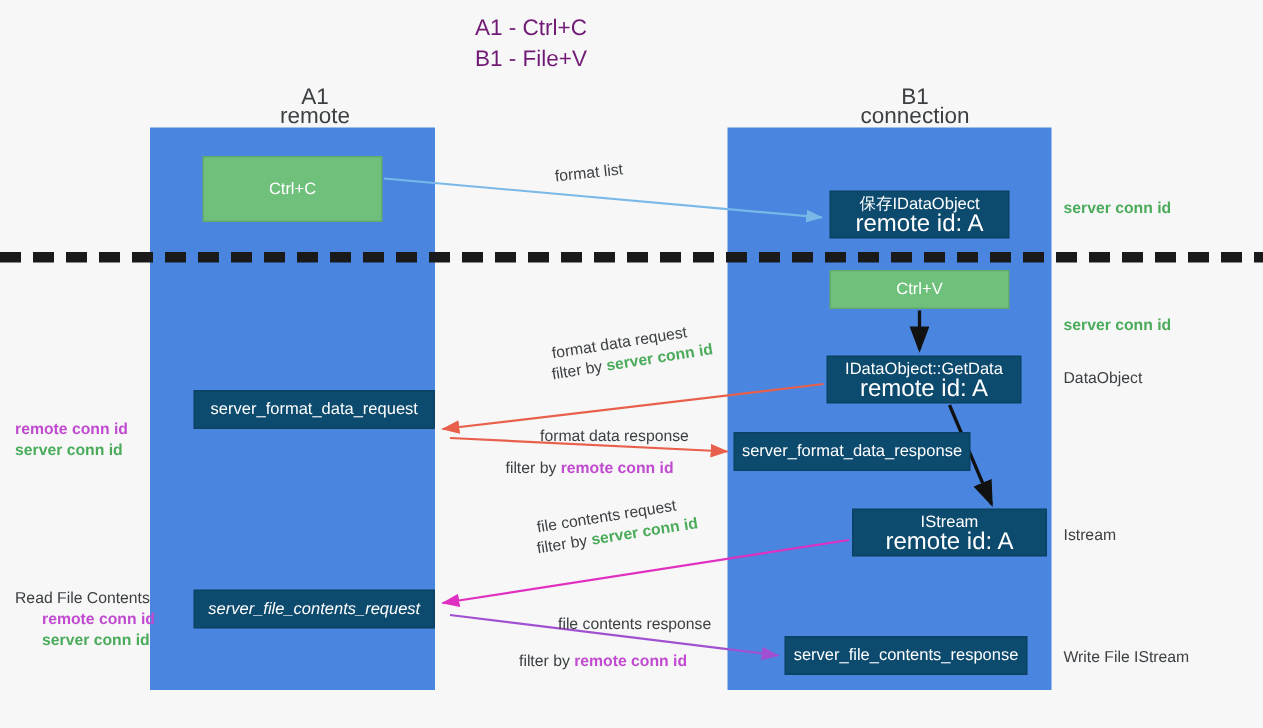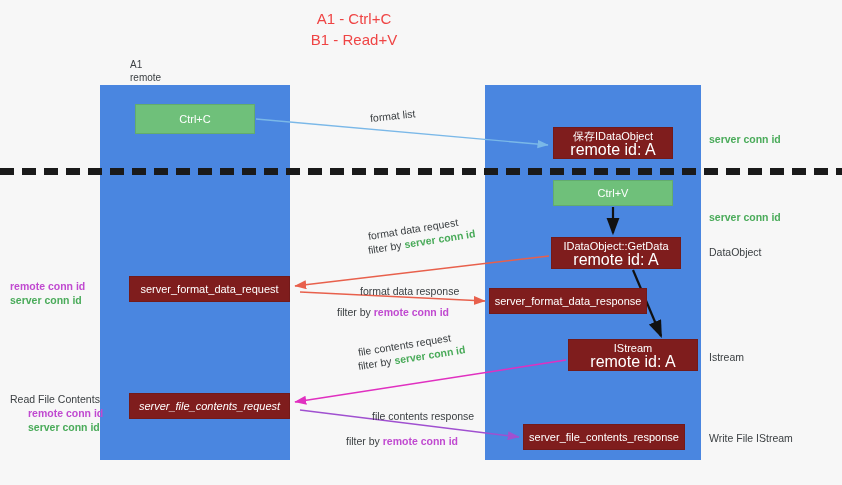--- a/index.html
+++ b/index.html
@@ -16,27 +16,28 @@
     overflow: hidden;
   }
   .abs { position: absolute; }
 
   
   #title {
     left: 0; top: 8px;
     width: 708px;
     text-align: center;
     font-size: 15px;
-    color: #ef4444;
+    color: #701a75;
     line-height: 21px;
   }
 
   
   .col-head {
-    font-size: 10px;
+    text-align: center;
+    font-size: 15px;
     color: #3c4043;
     line-height: 13px;
   }
   #head-a1 { left: 130px; top: 58px; width: 160px; }
   #head-b1 { left: 530px; top: 58px; width: 160px; }
 
   
   .lane {
     background: #4a86e0;
     top: 85px;
@@ -61,28 +62,28 @@
     flex-direction: column;
     align-items: center;
     justify-content: center;
     text-align: center;
     color: #ffffff;
     font-size: 11px;
     line-height: 13px;
     border: 1px solid rgba(0,0,0,0.10);
   }
   .node.green { background: #6fc07a; }
-  .node.orange { background: #7f1d1d; }
+  .node.orange { background: #0c4a6e; }
   .node .l2 { font-size: 16px; }
 
-  #n-ctrlc  { left: 135px; top: 104px; width: 120px; height: 30px; }
+  #n-ctrlc  { left: 135px; top: 104px; width: 120px; height: 44px; }
   #n-save   { left: 553px; top: 127px; width: 120px; height: 32px; }
   #n-ctrlv  { left: 553px; top: 180px; width: 120px; height: 26px; text-align: right; }
   #n-getdata{ left: 551px; top: 237px; width: 130px; height: 32px; }
-  #n-sfdreq { left: 129px; top: 276px; width: 161px; height: 26px; }
+  #n-sfdreq { left: 129px; top: 260px; width: 161px; height: 26px; }
   #n-sfdres { left: 489px; top: 288px; width: 158px; height: 26px; }
   #n-istream{ left: 568px; top: 339px; width: 130px; height: 32px; }
   #n-sfcreq { left: 129px; top: 393px; width: 161px; height: 26px; font-style: italic; }
   #n-sfcres { left: 523px; top: 424px; width: 162px; height: 26px; }
 
   
   #arrows {
     left: 0; top: 0;
     width: 842px; height: 485px;
     pointer-events: none;
@@ -128,26 +129,30 @@
   #note-right-4 { left: 709px; top: 350px; }
   #note-right-5 { left: 709px; top: 431px; }
 </style>
 </head>
 <body>
 
 <div id="canvas">
 
   <div id="title" class="abs">
     <div>A1 - Ctrl+C</div>
-    <div>B1 - Read+V</div>
+    <div>B1 - File+V</div>
   </div>
 
   <div id="head-a1" class="abs col-head">
     <div>A1</div>
     <div>remote</div>
+  </div>
+  <div id="head-b1" class="abs col-head">
+    <div>B1</div>
+    <div>connection</div>
   </div>
 
   <div id="lane-a1" class="abs lane"></div>
   <div id="lane-b1" class="abs lane"></div>
 
   <svg id="arrows" class="abs" viewBox="0 0 842 485">
     <defs>
       <marker id="ah-blue" markerWidth="9" markerHeight="9" refX="7.5" refY="3" orient="auto">
         <path d="M0,0 L8,3 L0,6 z" fill="#7ab8e8"></path>
       </marker>

